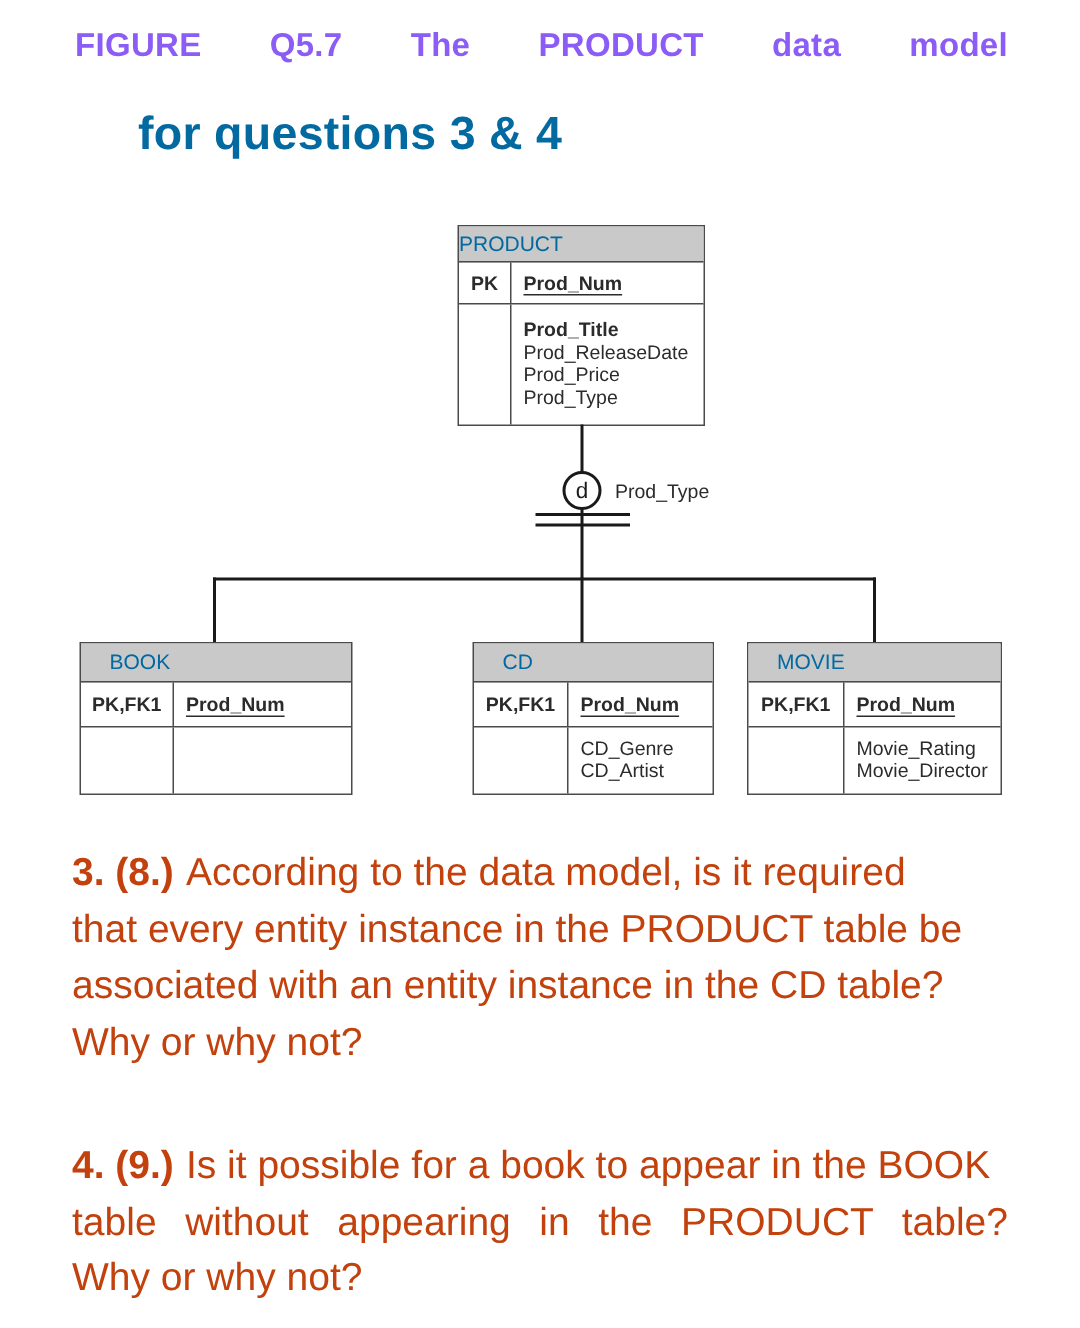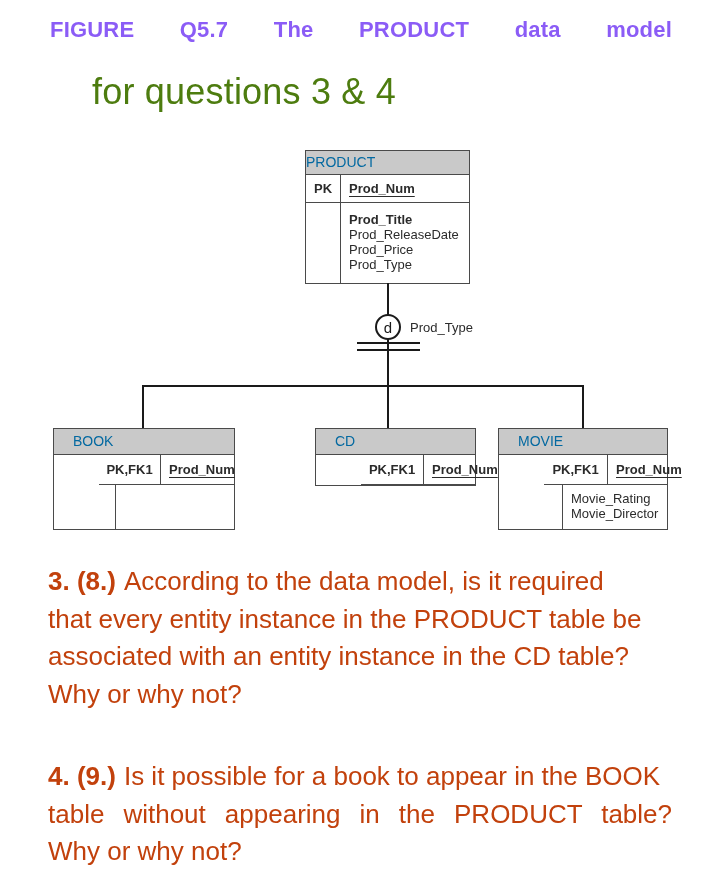--- a/index.html
+++ b/index.html
@@ -15,21 +15,21 @@
 
   
   .fig-title-1 {
     position: absolute; left: 50px; top: 17px; width: 622px;
     font-size: 22px; font-weight: bold; color: #8b5cf6;
     text-align: justify; text-align-last: justify;
     letter-spacing: 0.2px;
   }
   .fig-title-2 {
     position: absolute; left: 92px; top: 71px;
-    font-size: 36px; font-weight: normal; color: #4d7c0f;
+    font-size: 31px; font-weight: bold; color: #0369a1;
     white-space: nowrap; letter-spacing: 0.2px;
   }
 
   
   .entity {
     position: absolute;
     border: 1.6px solid #4a4a4a;
     background: #ffffff;
     font-size: 13px; color: #2b2b2b;
   }
@@ -59,21 +59,21 @@
   .attr-line.bold { font-weight: bold; }
 
   
   .e-product { left: 305px; top: 150px; width: 165px; }
   .e-product .key-row { height: 28px; }
   .e-product .key-cell { width: 35px; }
   .e-product .attr-section { height: 80px; }
   .e-product .attr-section .attr-cell { padding-top: 9px; }
 
   
-  .subtype .key-row { height: 30px; margin-left: 45px; }
+  .subtype .key-row { height: 30px; }
   .subtype .attr-section { height: 44px; }
   .subtype .attr-section .attr-cell { padding-top: 6px; }
   .e-book  { left: 53px;  top: 428px; width: 182px; }
   .e-book .key-cell  { width: 62px; }
   .e-cd    { left: 315px; top: 428px; width: 161px; }
   .e-cd .key-cell    { width: 63px; }
   .e-movie { left: 498px; top: 428px; width: 170px; }
   .e-movie .key-cell { width: 64px; }
 
   
@@ -160,20 +160,27 @@
       <div class="key-cell"></div>
     </div>
   </div>
 
   <div class="entity subtype e-cd">
     <div class="entity-header tall">CD</div>
     <div class="row key-row">
       <div class="key-cell">PK,FK1</div>
       <div class="attr-cell pk-attr">Prod_Num</div>
     </div>
+    <div class="row attr-section">
+      <div class="key-cell"></div>
+      <div class="attr-cell">
+        <div class="attr-line">CD_Genre</div>
+        <div class="attr-line">CD_Artist</div>
+      </div>
+    </div>
   </div>
 
   <div class="entity subtype e-movie">
     <div class="entity-header tall">MOVIE</div>
     <div class="row key-row">
       <div class="key-cell">PK,FK1</div>
       <div class="attr-cell pk-attr">Prod_Num</div>
     </div>
     <div class="row attr-section">
       <div class="key-cell"></div>

